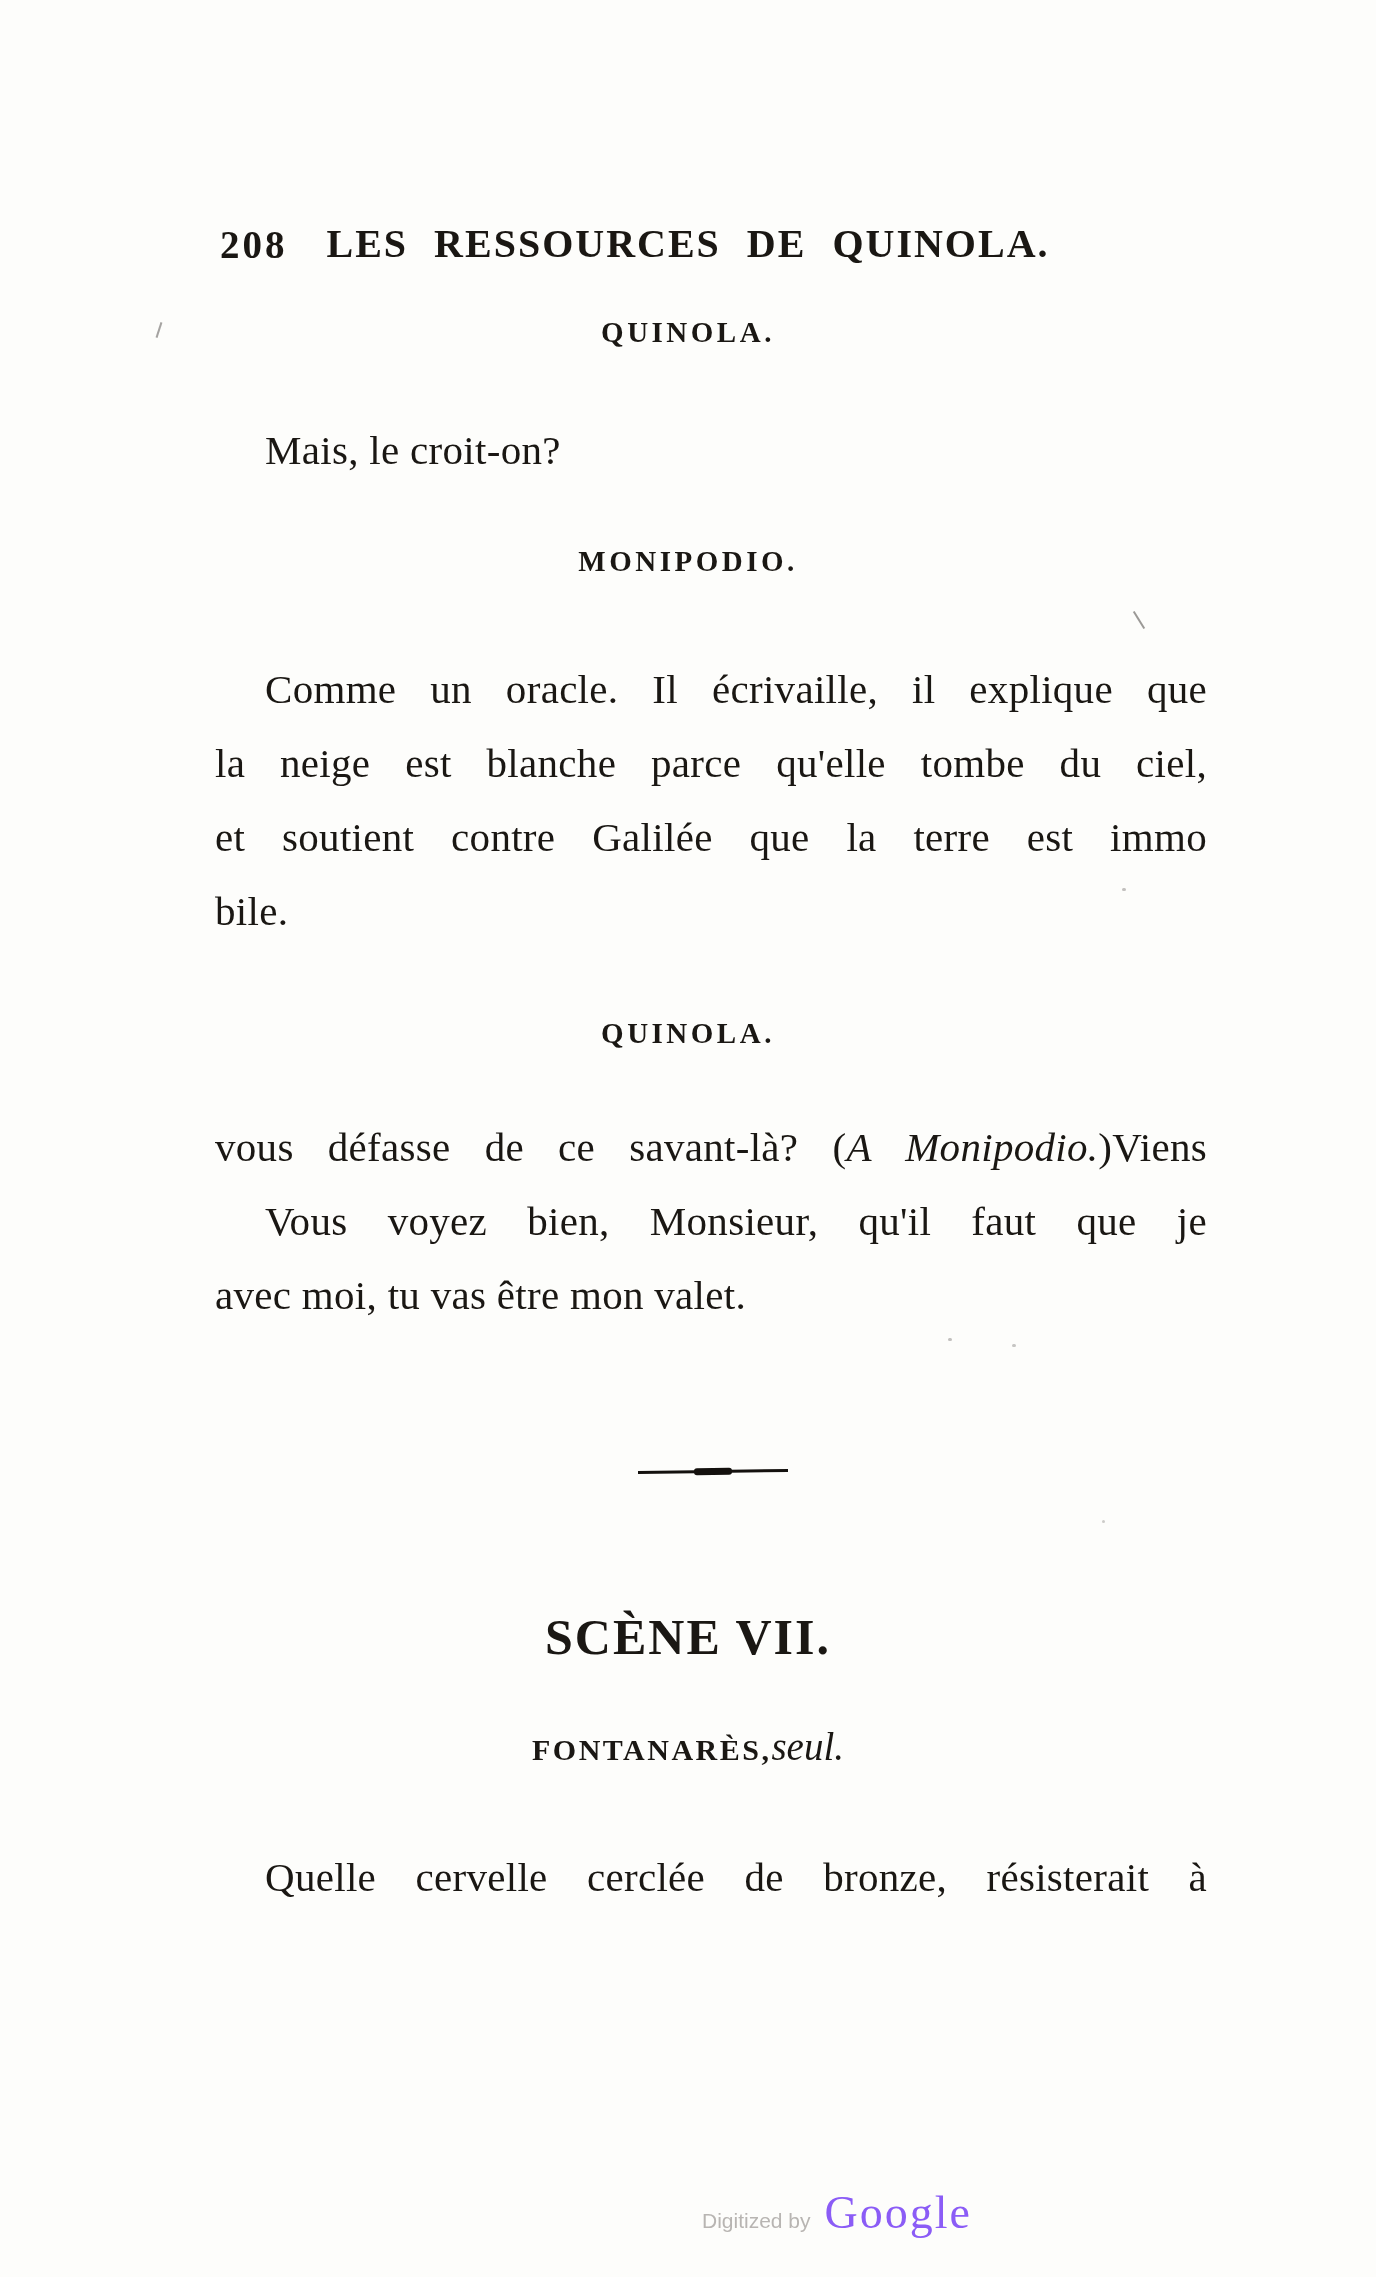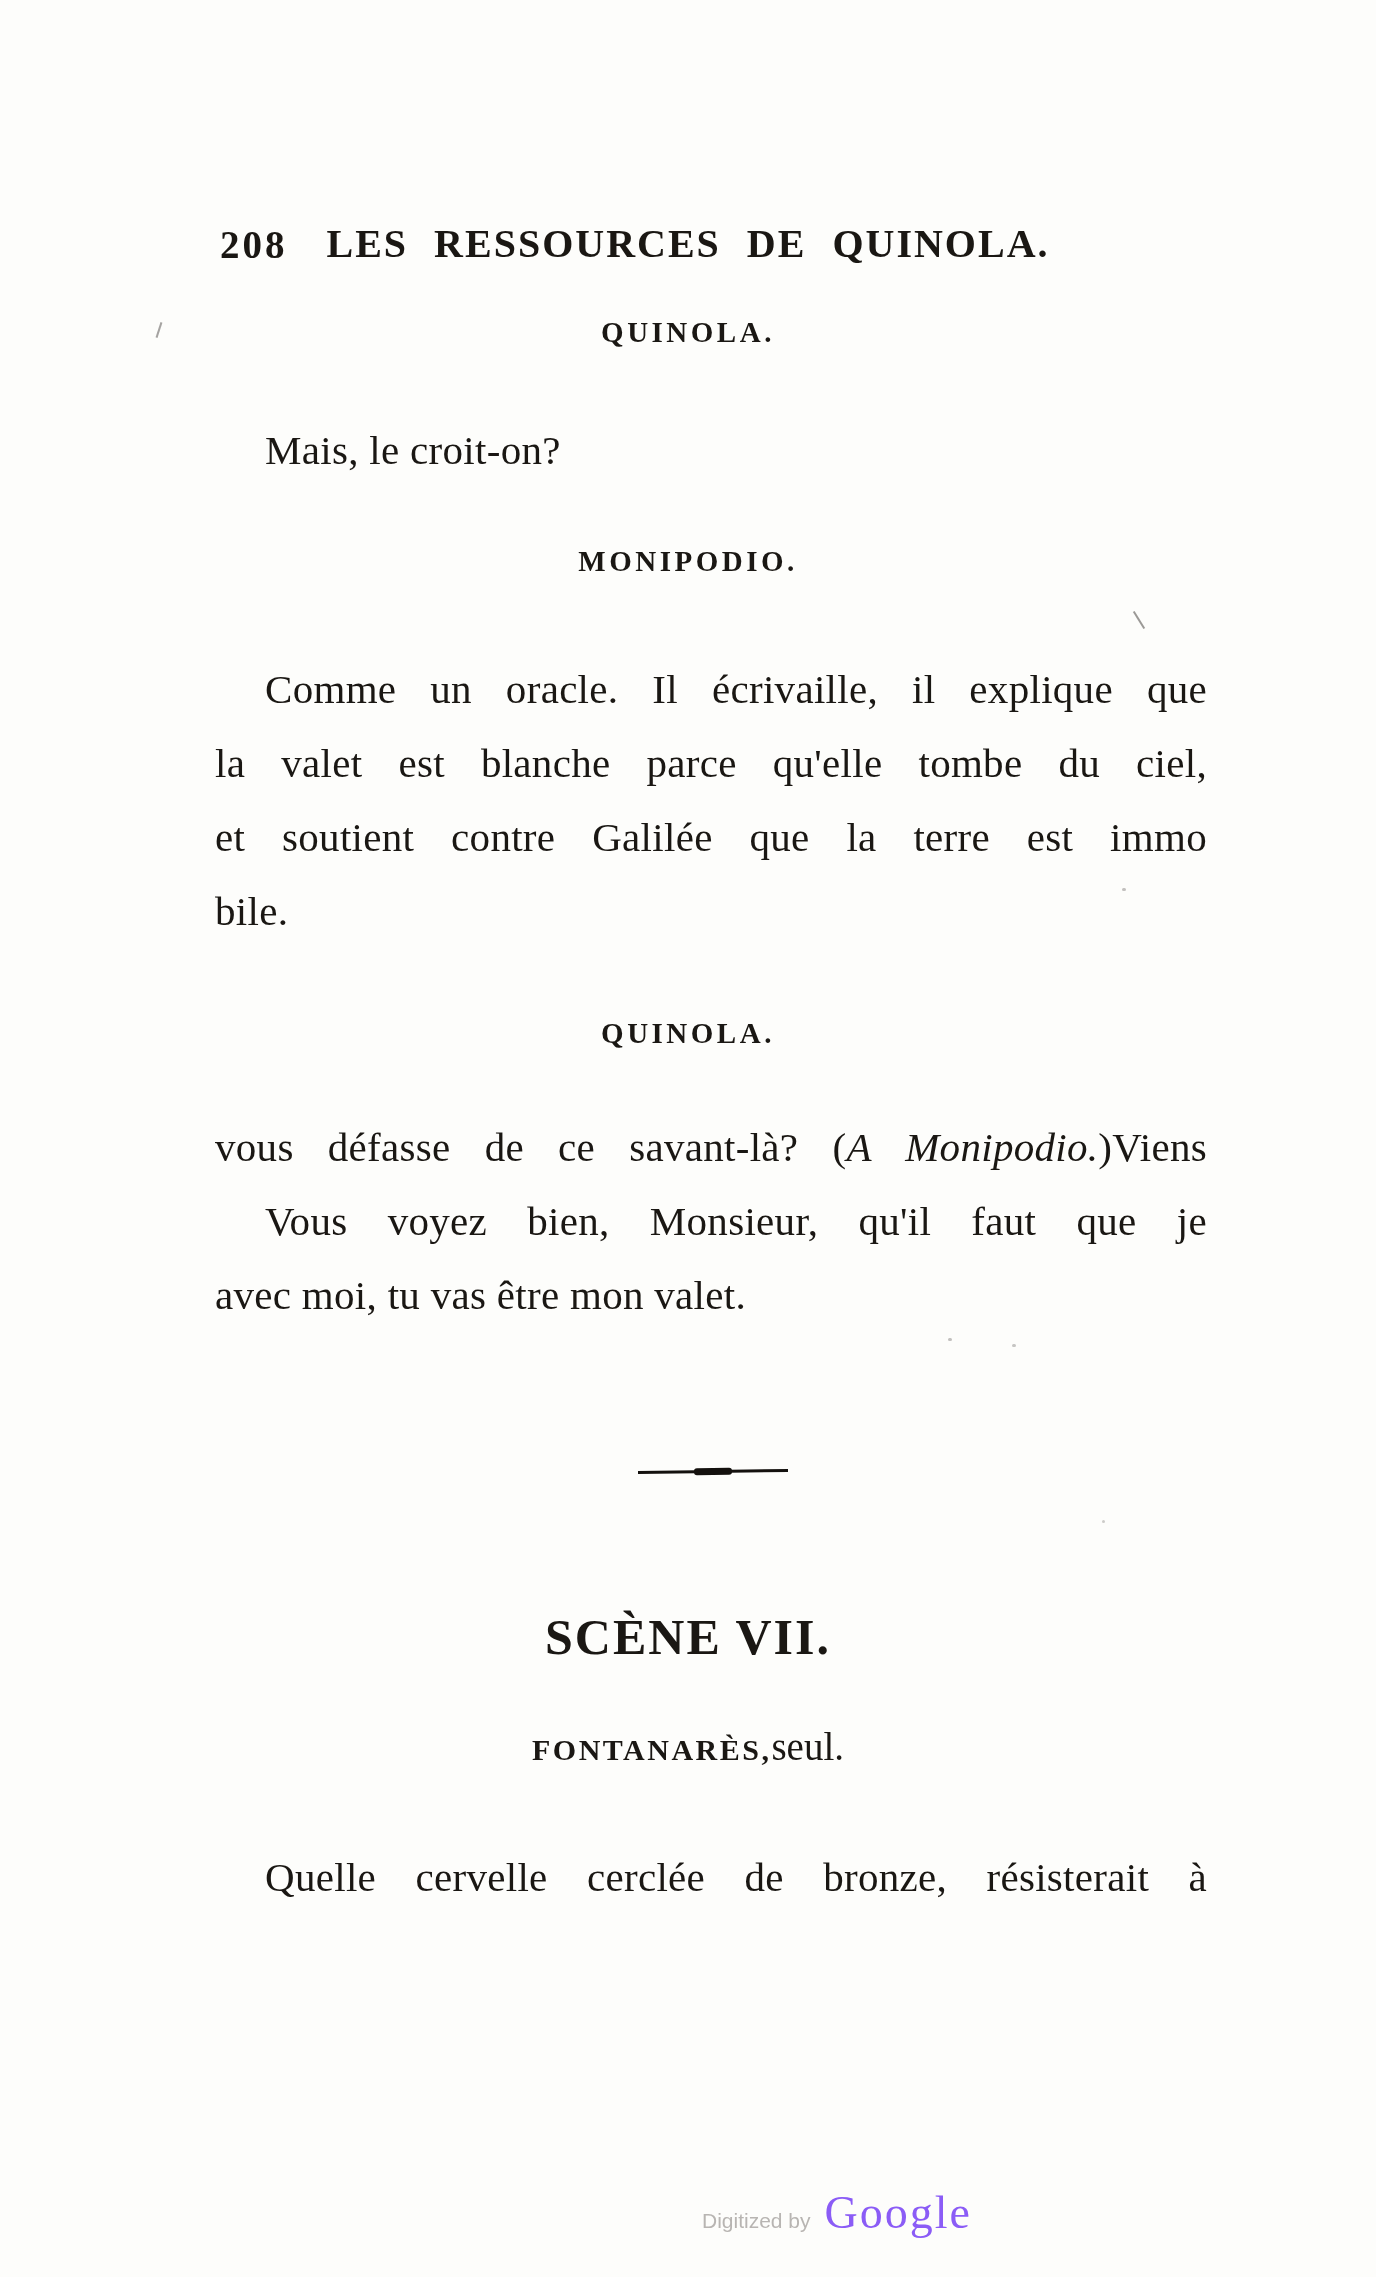--- a/index.html
+++ b/index.html
@@ -49,21 +49,21 @@
   .rule-end { flex: 1; height: 3px; background: #14110e; }
   .rule-mid { width: 38px; height: 7px; background: #14110e; border-radius: 3px; margin: 0 -2px; }
 
   
   .scene-heading {
     position: absolute; top: 1608px; left: 0; width: 100%; text-align: center;
     font-size: 50px; font-weight: 700; letter-spacing: 2px;
   }
   .character-line { position: absolute; top: 1724px; left: 0; width: 100%; text-align: center; }
   .char-name { font-size: 30px; font-weight: 700; letter-spacing: 2.5px; }
-  .stage-dir { font-size: 39px; }
+  .stage-dir { font-size: 39px; font-style: italic; }
 
   
   .g-footer { position: absolute; top: 2186px; left: 702px; display: flex; align-items: baseline; gap: 14px; }
   .digitized { font-family: "Liberation Sans", sans-serif; font-size: 21px; color: #b8b5b2; }
   .g-logo { font-size: 46px; color: #8b5cf6; letter-spacing: 2px; }
 
   
   .speck { position: absolute; background: #3a3632; }
 </style>
 </head>
@@ -77,21 +77,21 @@
   </header>
 
   <div class="speaker" style="top:316px">QUINOLA.</div>
 
   <p class="body-line indent" style="top:413px">Mais, le croit-on?</p>
 
   <div class="speaker" style="top:545px">MONIPODIO.</div>
 
   <div class="para" style="top:652px">
     <div class="line jline indent">Comme un oracle. Il écrivaille, il explique que</div>
-    <div class="line jline">la valet est blanche parce qu'elle tombe du ciel,</div>
+    <div class="line jline">la neige est blanche parce qu'elle tombe du ciel,</div>
     <div class="line jline">et soutient contre Galilée que la terre est immo</div>
     <div class="line">bile.</div>
   </div>
 
   <div class="speaker" style="top:1017px">QUINOLA.</div>
 
   <div class="para" style="top:1110px">
     <div class="line jline"><span>vous défasse de ce savant-là? (</span><em class="stage">A Monipodio.</em><span>)Viens</span></div>
     <div class="line jline indent">Vous voyez bien, Monsieur, qu'il faut que je</div>
     <div class="line">avec moi, tu vas être mon valet.</div>

